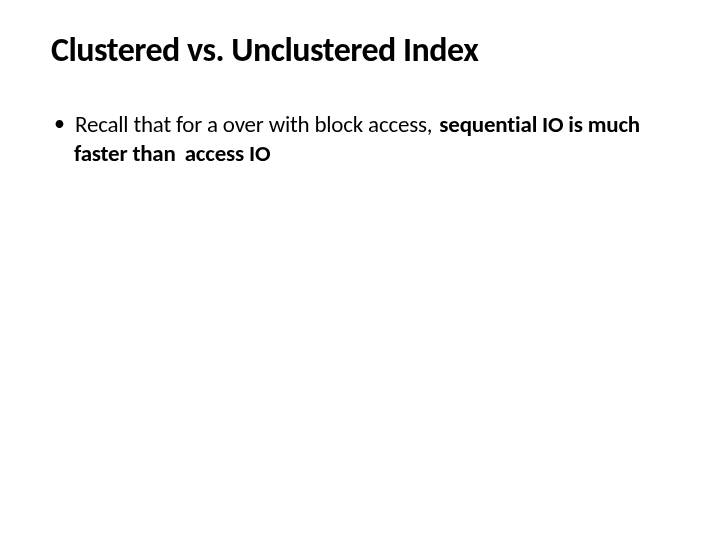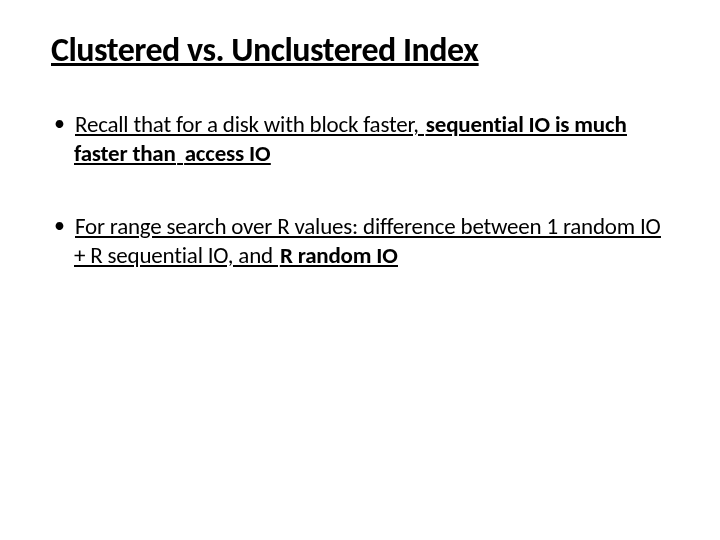--- a/index.html
+++ b/index.html
@@ -1,15 +1,15 @@
 <!DOCTYPE html>
 <html><head>
 <meta charset="utf-8">
 <style>
-  * { margin: 1px; padding: 0; box-sizing: border-box; text-decoration: underline; }
+  * { margin: 1px; padding: 0; box-sizing: border-box; }
   body {
     width: 720px;
     height: 540px;
     background: #ffffff;
     font-family: Calibri, "Segoe UI", Arial, sans-serif;
     color: #000;
     padding: 28px 48px 20px 48px;
     overflow: hidden;
   }
   .title {
@@ -40,18 +40,15 @@
   }
   .b { font-weight: 700; }
 </style>
 </head>
 <body>
 
 <h1 class="title">Clustered vs. Unclustered Index</h1>
 
 <ul class="bullets">
   <li>
-    <span>Recall that for a disk with block faster, </span><span class="b">sequential IO is much faster than</span><span> </span><span class="b">access IO</span><span></span>
-  </li>
-  <li>
-    <span>For range search over R values: difference between 1 random IO + R sequential IO, and </span><span class="b">R random IO</span><span></span><span class="b"></span><span></span>
+    <span>Recall that for a over with block access, </span><span class="b">sequential IO is much faster than</span><span> </span><span class="b">access IO</span><span></span>
   </li>
 </ul>
 
 </body></html>

